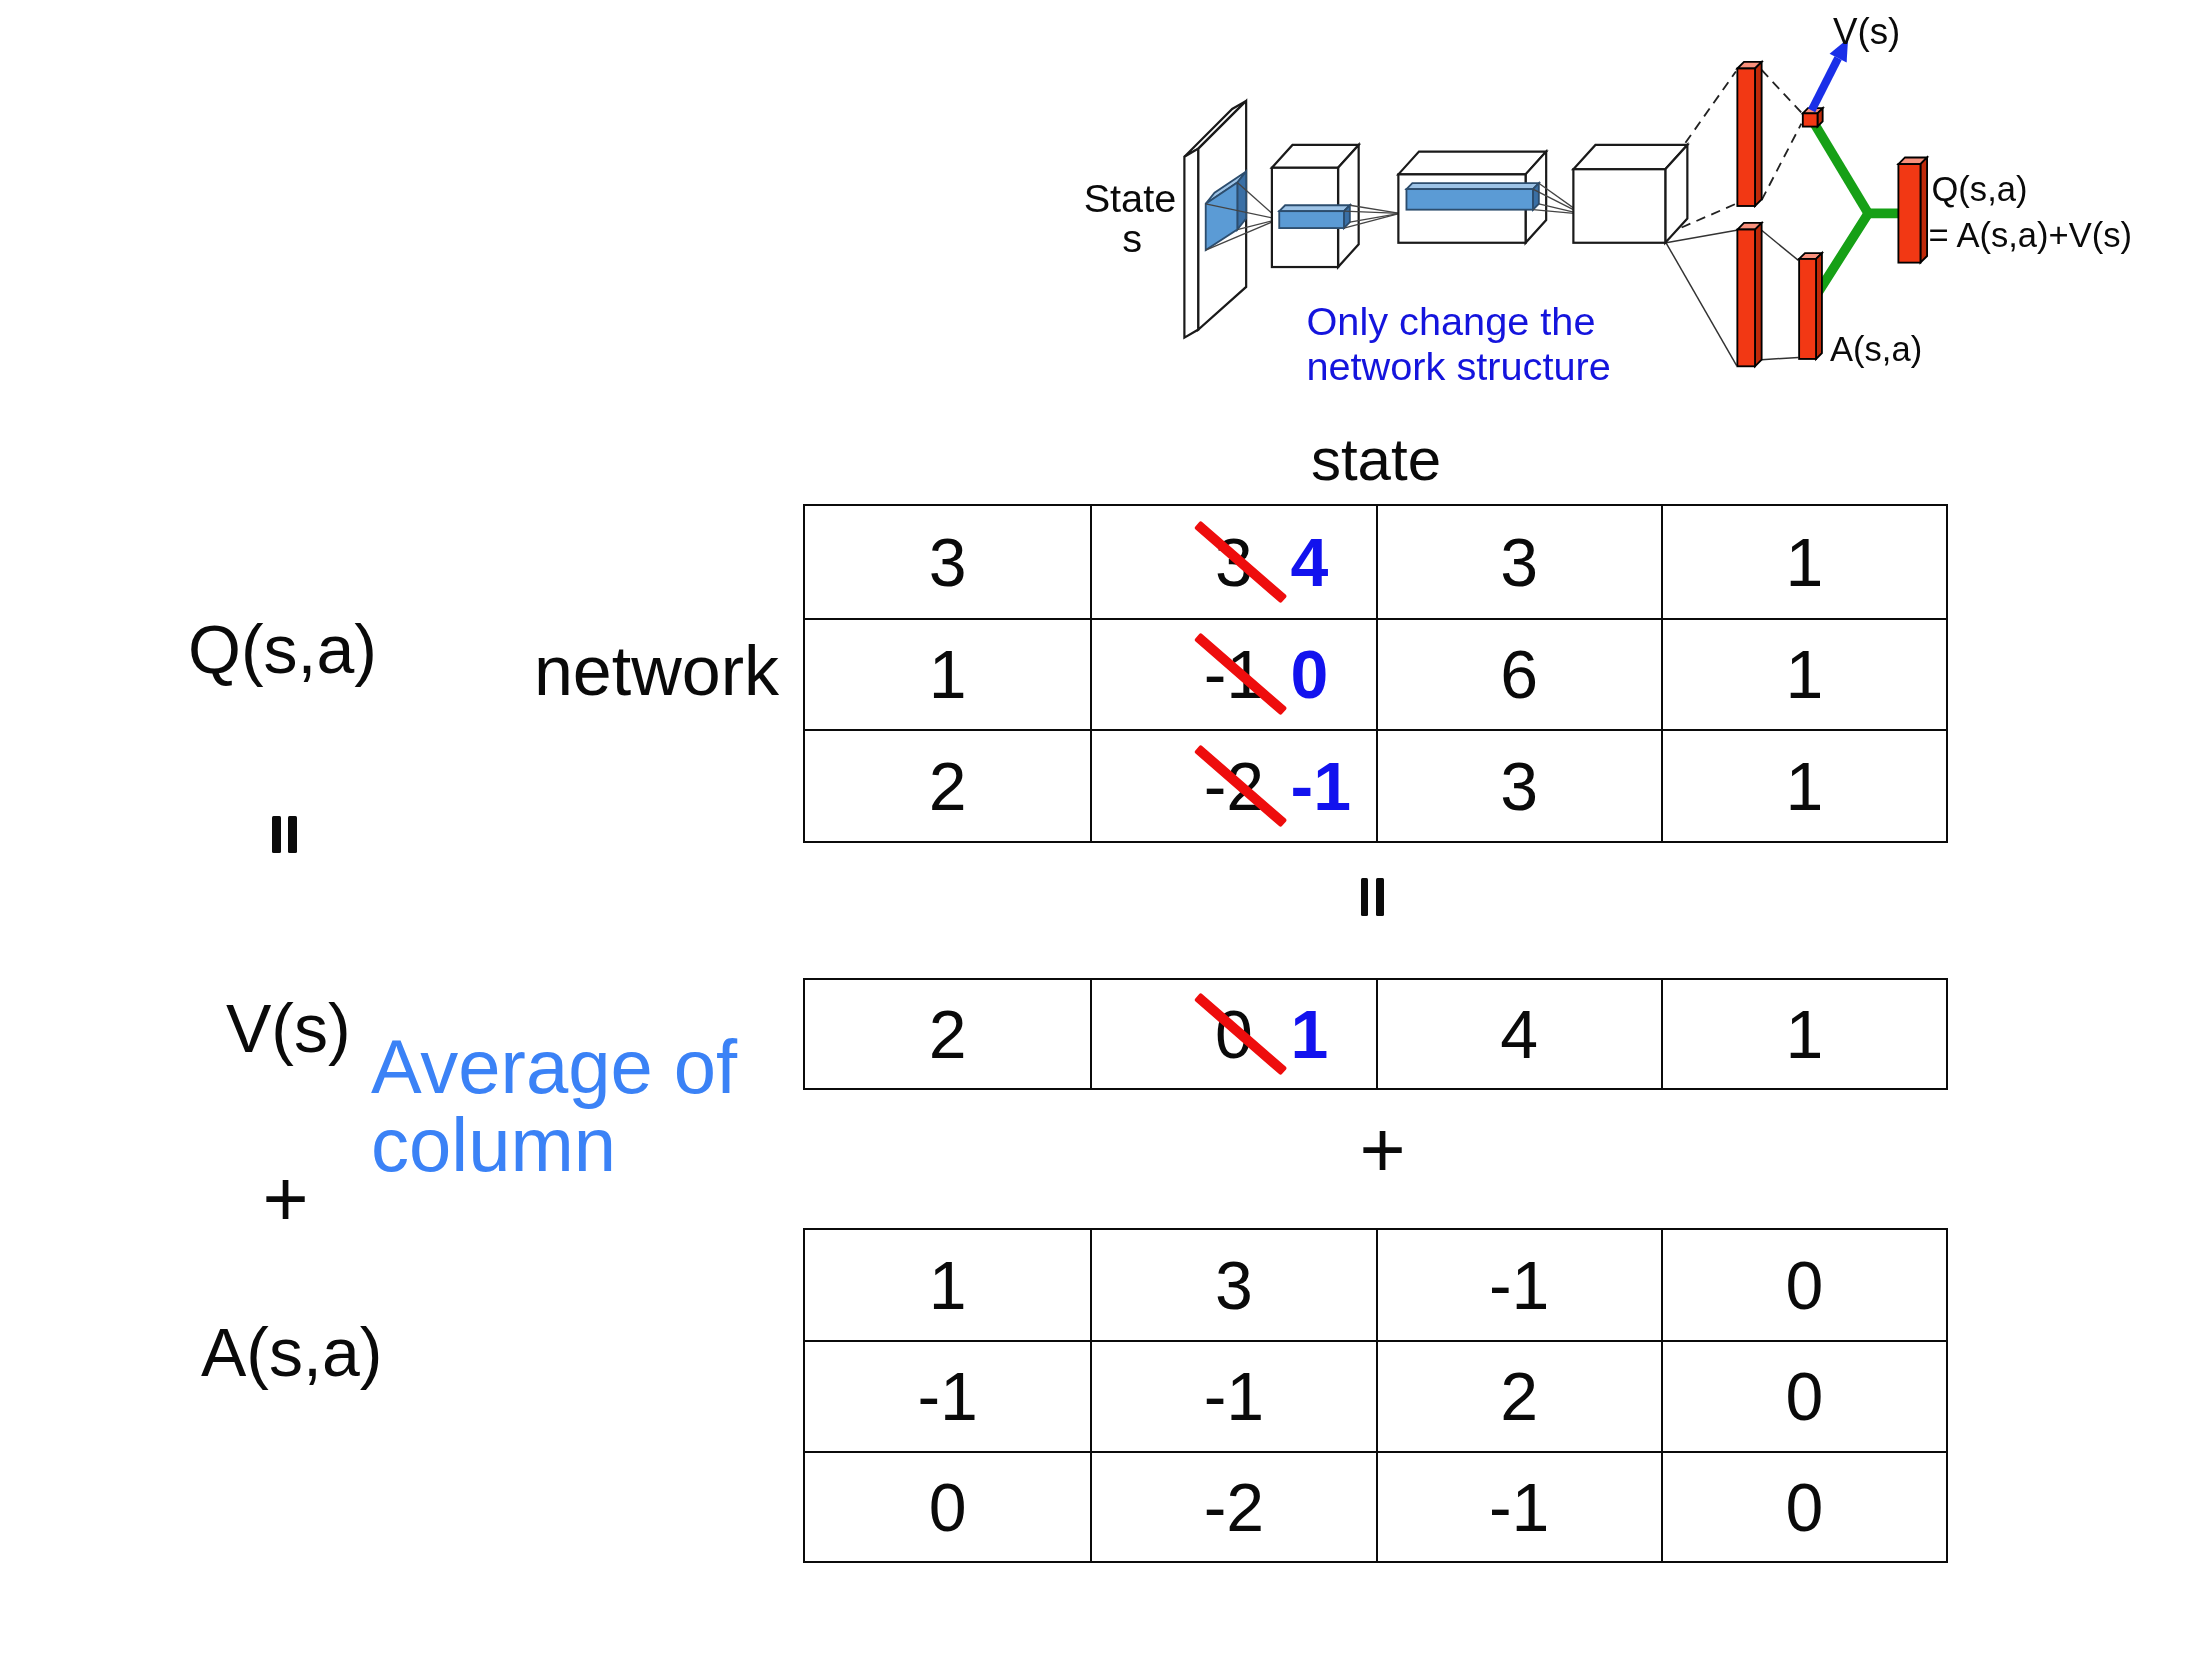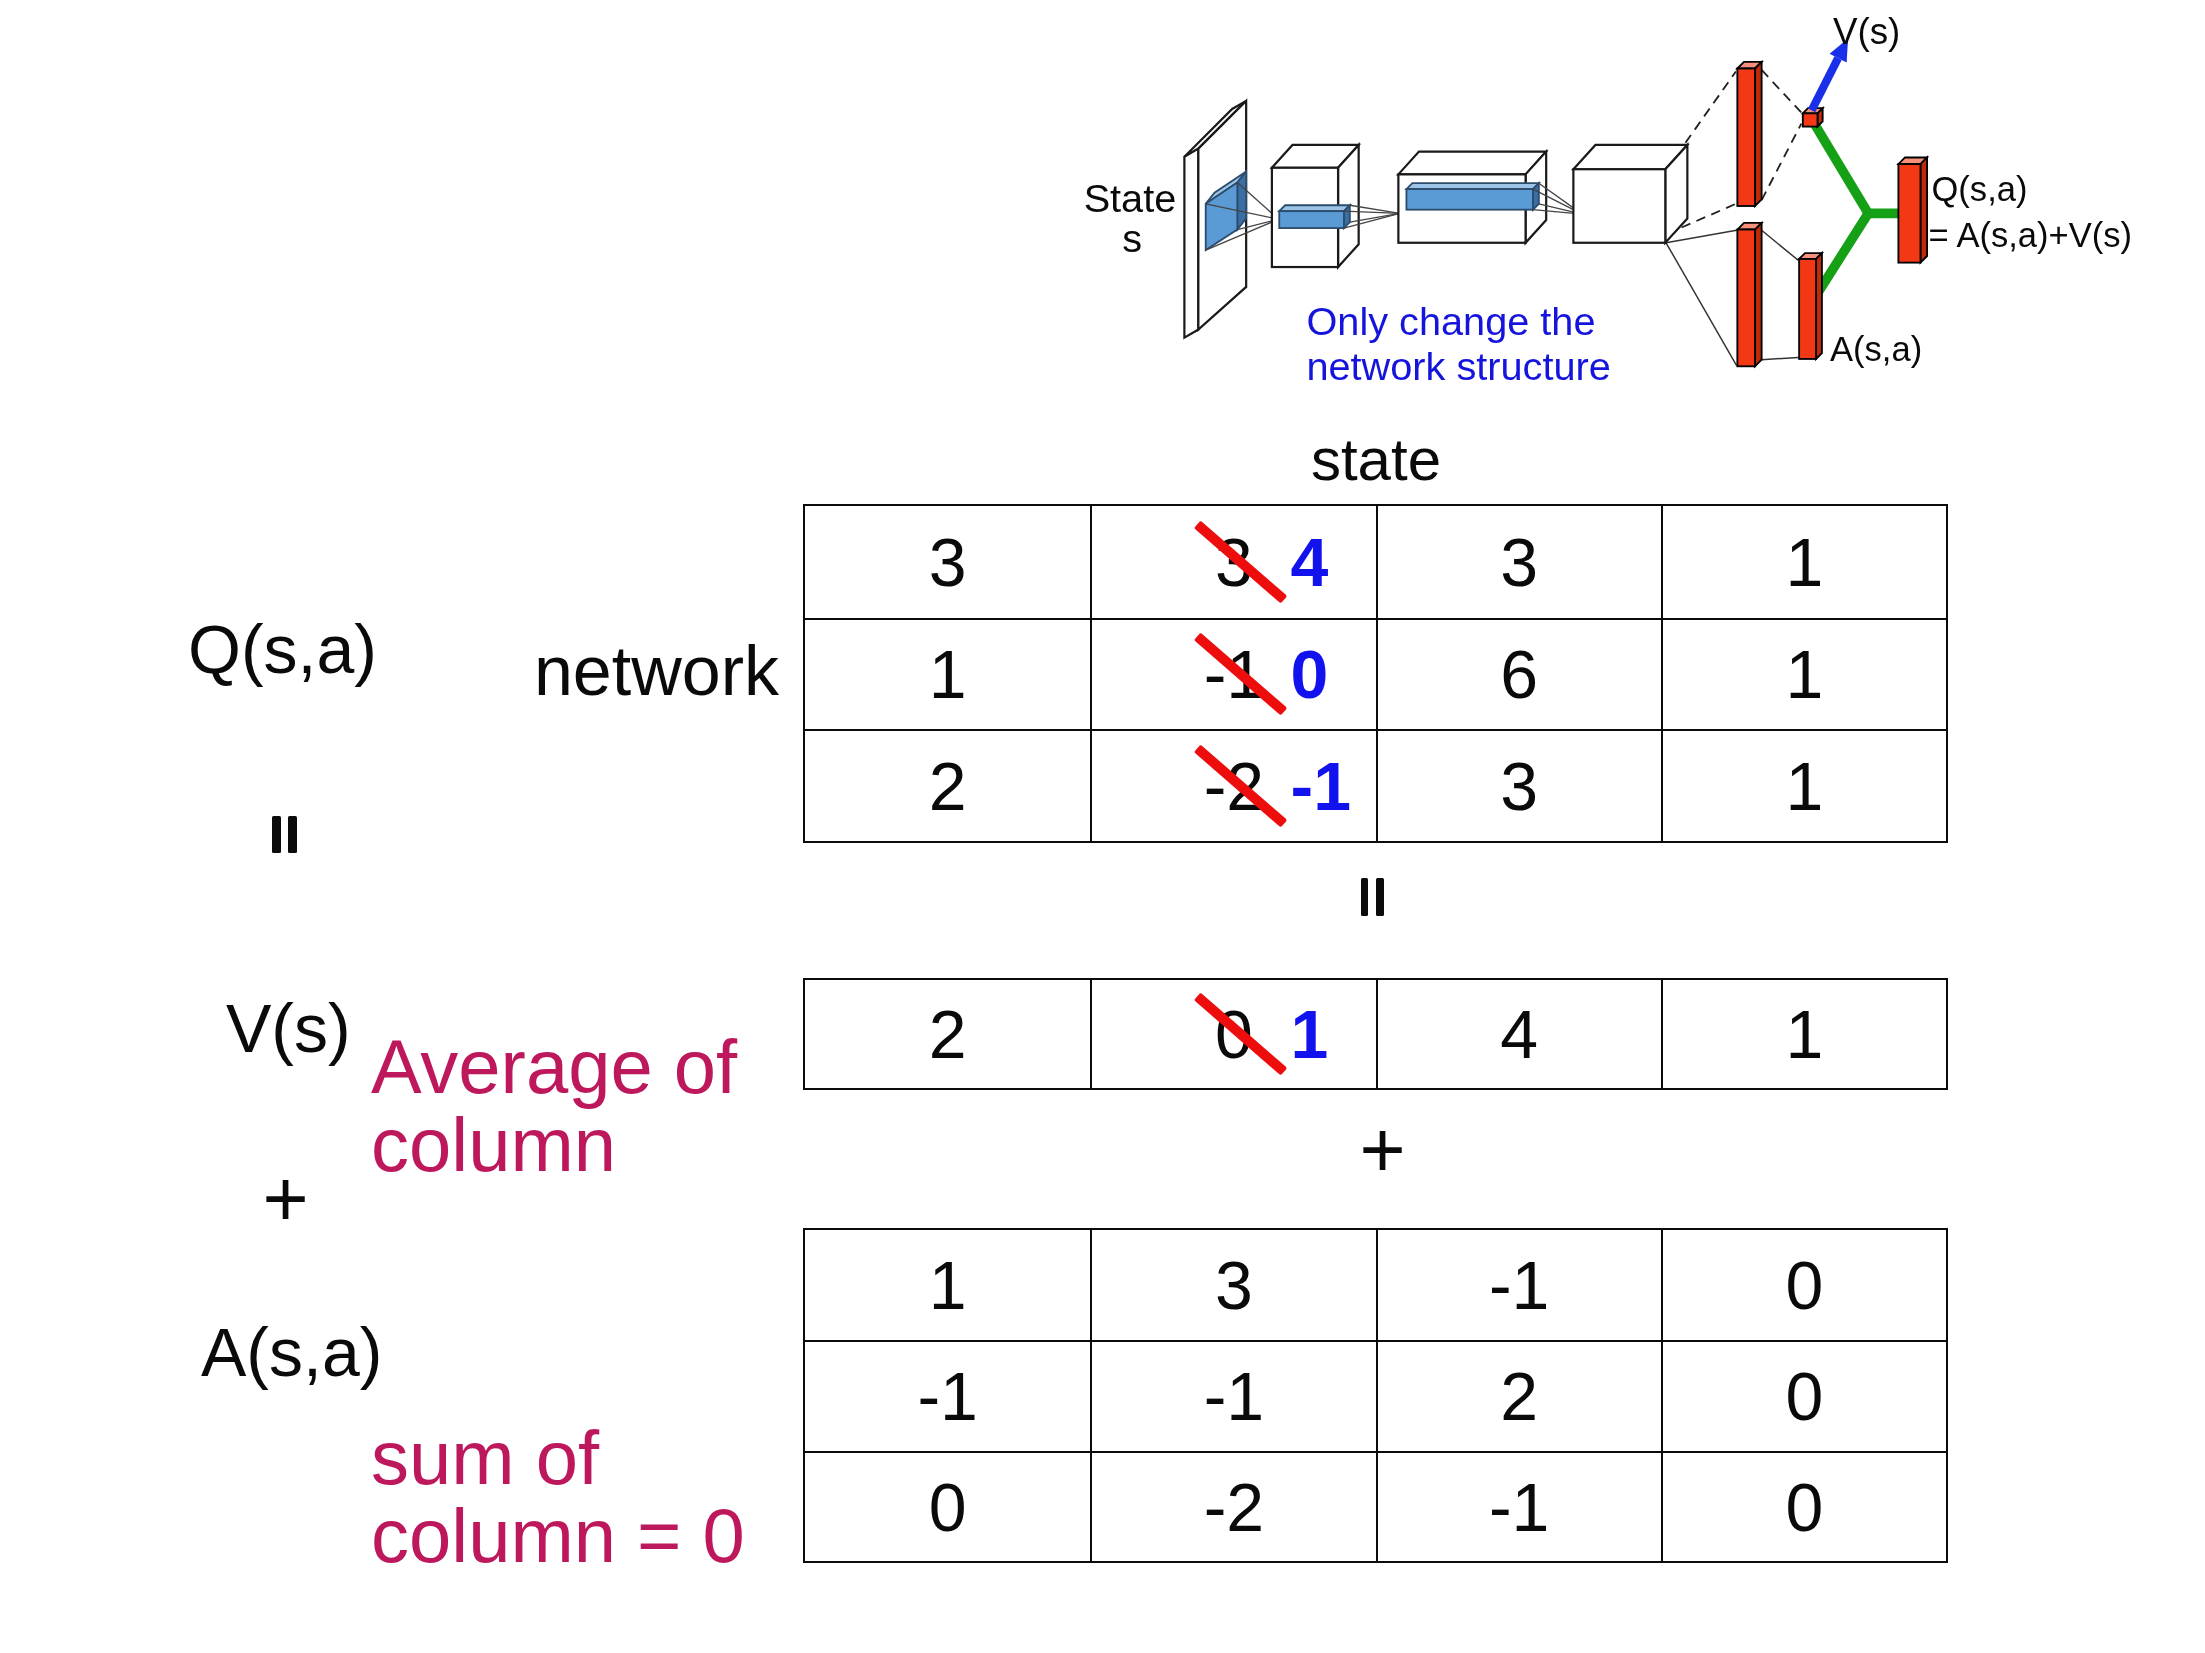--- a/index.html
+++ b/index.html
@@ -1,19 +1,19 @@
 <!DOCTYPE html>
 <html style="font-size:11.8px"><head>
 <meta charset="utf-8">
 <style>
   html,body{margin:0;padding:0;background:#fff;}
   #slide{position:relative;width:2205px;height:1654px;background:#ffffff;overflow:hidden;
          font-family:"Liberation Sans",sans-serif;color:#0a0a0a;}
   .lbl{position:absolute;white-space:pre-line;}
-  .blue{color:#be185d;}
+  .blue{color:#3b82f6;}
   
   .tbl{position:absolute;display:grid;border:2.9px solid #0b0b0b;box-sizing:border-box;background:#fff;}
   .cell{position:relative;display:flex;align-items:center;justify-content:center;
         font-size:68px;border-left:2.9px solid #0b0b0b;border-top:2.9px solid #0b0b0b;}
   .cell.fc{border-left:none;}
   .cell.fr{border-top:none;}
   .new-val{position:absolute;left:70%;top:50%;transform:translateY(-50%);
            color:#1212ee;font-weight:bold;}
   .strike{position:absolute;width:115px;height:10.3px;background:#ee0d0d;border-radius:2.2px;
           left:calc(50% - 51px);top:calc(50% - 5.1px);transform:rotate(41deg);}
@@ -163,22 +163,20 @@
   <div class="veq" style="left:272px;top:816px;width:25px;height:37px;">
     <span class="bar" style="left:0;width:8.8px;height:37px;"></span>
     <span class="bar" style="left:16px;width:8.8px;height:37px;"></span>
   </div>
 
   <div class="lbl" style="left:226px;top:989px;font-size:68px;">V(s)</div>
   <div class="lbl blue" style="left:371px;top:1028px;font-size:76px;line-height:1.02;">Average of
 column</div>
   <div class="plus" style="left:234px;top:1159px;">+</div>
   <div class="lbl" style="left:201px;top:1313px;font-size:68px;">A(s,a)</div>
-  <div class="lbl blue" style="left:371px;top:1419px;font-size:76px;line-height:1.02;">sum of
-column = 0</div>
 
   <div class="veq" style="left:1361px;top:878px;width:23px;height:38px;">
     <span class="bar" style="left:0;width:7.4px;height:38px;"></span>
     <span class="bar" style="left:15.4px;width:7.4px;height:38px;"></span>
   </div>
   <div class="plus" style="left:1331px;top:1110px;">+</div>
 
   <div class="tbl" style="left:803px;top:504px;width:1145px;height:339px;grid-template-columns:repeat(4,1fr);grid-template-rows:repeat(3,1fr);">
     <div class="cell fr fc">
         <span>3</span>

